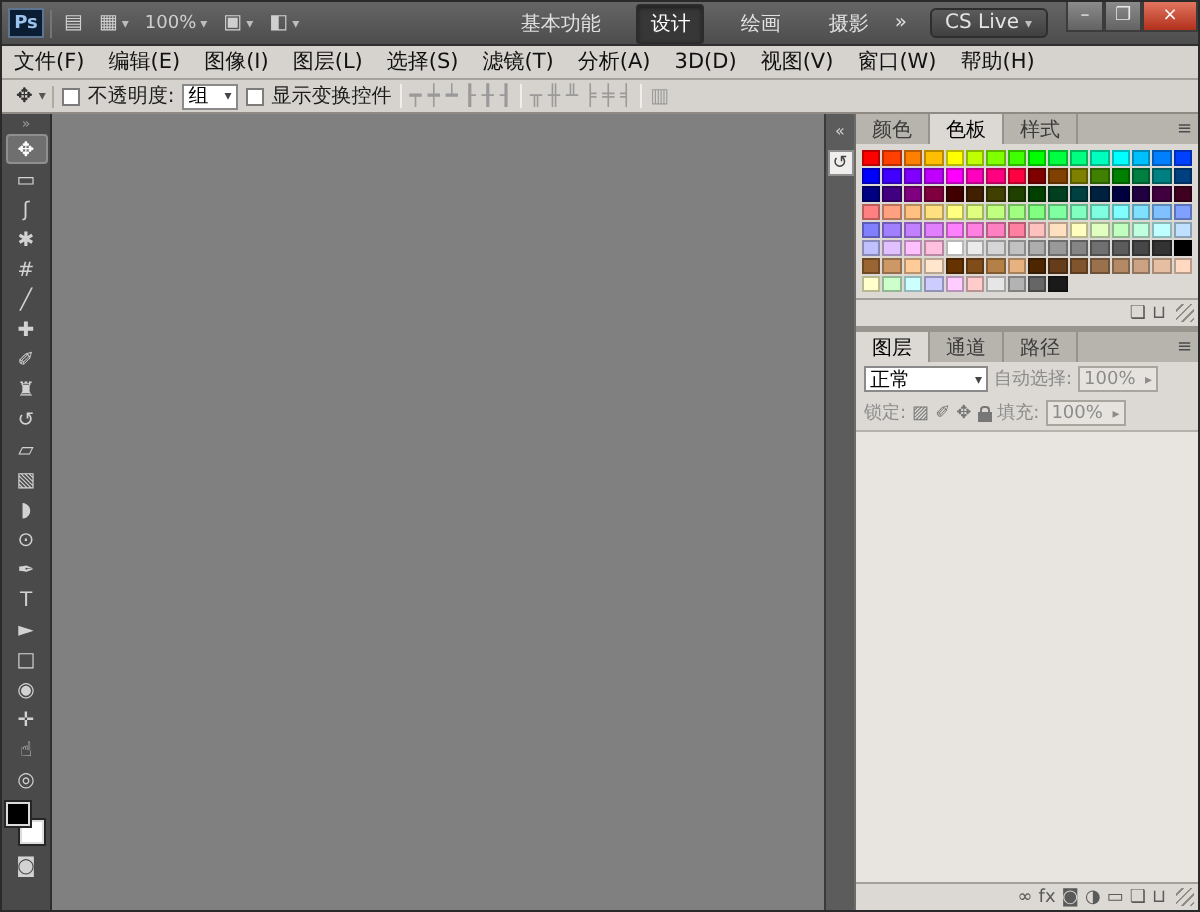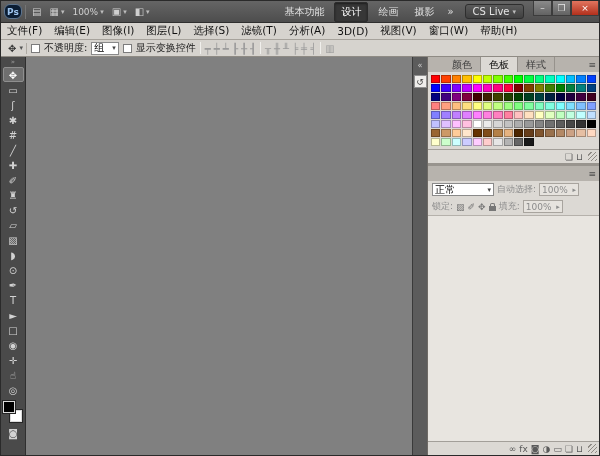--- a/index.html
+++ b/index.html
@@ -3,29 +3,29 @@
 <meta charset="utf-8">
 <style>
   *{margin:0;padding:0;box-sizing:border-box;font-family:"DejaVu Sans","Liberation Sans",sans-serif;}
   html,body{width:600px;height:456px;overflow:hidden;background:#6e6e6e;}
   .app{width:600px;height:456px;display:flex;flex-direction:column;border:1px solid #2a2a2a;background:#d6d3ce;}
 
   
   .titlebar{height:22px;flex:none;background:linear-gradient(#656565,#4d4d4d);border-bottom:1px solid #2f2f2f;
             display:flex;align-items:center;gap:3px;padding:0 0 0 3px;color:#d6d6d6;font-size:10px;white-space:nowrap;}
   .ps-logo{width:18px;height:15px;background:#0b1d33;color:#9cc3ee;font-size:9px;font-weight:bold;
-           display:flex;align-items:center;justify-content:center;border:1px solid #5f7florin;border:1px solid #5d7genitive;border:1px solid #5d7590;border-radius:6px;}
+           display:flex;align-items:center;justify-content:center;border:1px solid #5f7florin;border:1px solid #5d7genitive;border:1px solid #5d7590;border-radius:0;}
   .tb-sep{width:1px;height:14px;background:#3a3a3a;border-right:1px solid #757575;}
   .app-buttons{display:flex;align-items:center;gap:2px;}
   .tb-btn{display:inline-flex;align-items:center;gap:2px;padding:1px 3px;border-radius:2px;color:#cfcfcf;}
   .tb-glyph{font-size:10px;}
   .tb-label{font-size:9px;}
   .dd{font-size:7px;color:#bdbdbd;}
   .spacer{flex:1;}
-  .workspace-switcher{display:flex;align-items:center;gap:4px;}
+  .workspace-switcher{display:flex;align-items:center;gap:12px;}
   .ws-btn{padding:2px 6px;color:#e0e0e0;font-size:10px;border-radius:2px;}
   .ws-btn.active{background:#373737;box-shadow:inset 0 1px 2px #1f1f1f;color:#ffffff;border:1px solid #2c2c2c;}
   .ws-btn.overflow{padding:2px 4px;}
   .cslive{display:inline-flex;align-items:center;gap:3px;background:linear-gradient(#5b5b5b,#404040);
           border:1px solid #2e2e2e;border-radius:3px;padding:1px 7px;color:#e4e4e4;font-size:10px;margin:0 4px;}
   .window-controls{display:flex;align-self:flex-start;margin-left:2px;}
   .winbtn{width:19px;height:15px;display:flex;align-items:center;justify-content:center;font-size:9px;color:#e8e8e8;
           background:linear-gradient(#8b8b8b,#636363);border:1px solid #3c3c3c;border-top:none;}
   .winbtn.close{background:linear-gradient(#e2755f,#b23category);background:linear-gradient(#e2755f,#b2301c);width:28px;color:#fff;}
 
@@ -71,21 +71,21 @@
   
   .dockstrip{width:15px;flex:none;background:#5c5c5c;border-left:1px solid #3a3a3a;display:flex;flex-direction:column;
              align-items:center;padding-top:2px;gap:4px;}
   .strip-btn{width:12px;height:12px;display:flex;align-items:center;justify-content:center;font-size:8px;color:#d0d0d0;}
   .strip-btn.white{background:#efeeec;border:1px solid #8f8f8f;color:#444;width:13px;height:13px;font-size:9px;}
 
   
   .panels{width:172px;flex:none;background:#98948e;display:flex;flex-direction:column;gap:3px;border-left:1px solid #6f6b66;}
   .panel{background:#dcd9d4;display:flex;flex-direction:column;}
   .panel.layers{flex:1;min-height:0;}
-  .panel-tabs{height:15px;flex:none;background:#b7b3ad;display:flex;align-items:flex-end;padding-right:3px;padding-left:16px;}
+  .panel-tabs{height:15px;flex:none;background:#b7b3ad;display:flex;align-items:flex-end;padding-right:3px;}
   .tabs-holder{display:flex;height:15px;}
   .panel-tab{padding:1px 8px 0;font-size:10px;color:#3c3c3c;background:#b7b3ad;border-right:1px solid #96928c;
              display:flex;align-items:center;}
   .panel-tab.active{background:#dcd9d4;color:#000;}
   .flex1{flex:1;}
   .panel-menu{font-size:9px;color:#4c4c4c;align-self:center;}
 
   .swatch-grid{display:grid;grid-template-columns:repeat(16,1fr);gap:1px;padding:3px;background:#dcd9d4;}
   .swatch{height:8px;box-shadow:inset 0 0 0 1px rgba(0,0,0,.28);}
 
@@ -385,20 +385,25 @@
           <span class="icon-group">
               <span class="footer-icon">❏</span>
               <span class="footer-icon">⊔</span>
             </span>
           <span class="grip"></span>
         </div>
       </div>
 
       <div class="panel layers">
         <div class="panel-tabs">
+          <span class="tabs-holder">
+              <span class="panel-tab active">图层</span>
+              <span class="panel-tab">通道</span>
+              <span class="panel-tab">路径</span>
+            </span>
           <span class="flex1"></span>
           <span class="panel-menu">≡</span>
         </div>
         <div class="blend-row">
           <span class="mini-select blend">
             <span>正常</span>
             <span class="dd">▾</span>
           </span>
           <span class="opt-label dim">自动选择:</span>
           <span class="field">

